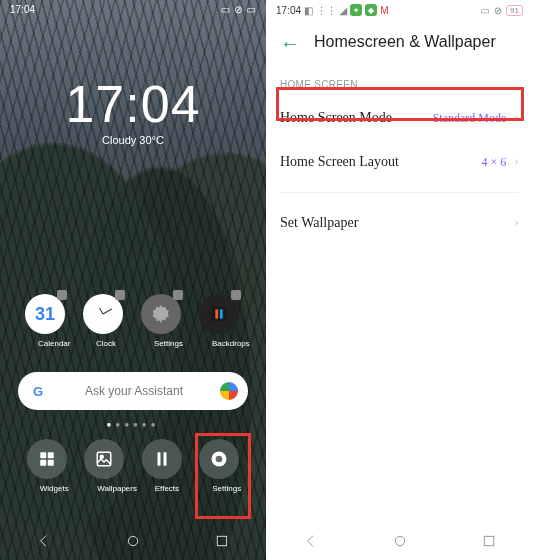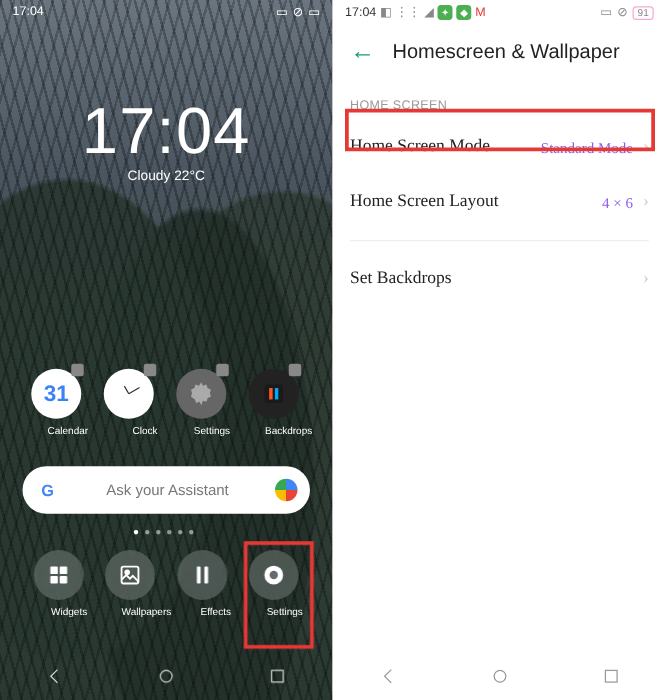--- a/index.html
+++ b/index.html
@@ -20,21 +20,21 @@
   
   .status-l { position: relative; display:flex; justify-content:space-between; padding:4px 10px; font-size:10px; z-index:2; }
   .status-l .r { display:flex; gap:4px; align-items:center; }
   
   .clock-big { position: relative; text-align:center; margin-top:55px; z-index:2; }
   .clock-big .time { font-size:52px; font-weight:200; letter-spacing:1px; }
   .clock-big .date { font-size:11px; margin-top:2px; }
   .clock-big .weather { font-size:11px; }
   
   .app-row { position:relative; display:flex; justify-content:flex-start; gap:12px; padding:0 22px; margin-top:148px; z-index:2; }
-  .app { width:46px; text-align:right; position:relative; }
+  .app { width:46px; text-align:left; position:relative; }
   .app .icon { width:40px; height:40px; border-radius:50%; margin:0 auto; display:flex; align-items:center; justify-content:center; font-size:18px; position:relative; }
   .app .badge { position:absolute; top:-4px; right:-2px; width:10px; height:10px; background:#888; border-radius:2px; }
   .app .lbl { font-size:8px; margin-top:5px; color:#fff;margin-left:16px; }
   .ic-cal { background:#fff; color:#3b82f6; font-weight:bold; font-size:14px; }
   .ic-clock { background:#fff; }
   .ic-settings { background:#666; }
   .ic-backdrops { background:#222; }
   
   .search { position:relative; margin:24px 18px 0; height:38px; background:#fff; border-radius:20px; display:flex; align-items:center; padding:0 10px; z-index:2; }
   .search .g { width:20px; height:20px; border-radius:50%; background:#fff; font-weight:bold; font-size:13px; display:flex; align-items:center; justify-content:center; }
@@ -96,21 +96,21 @@
     <span>17:04</span>
     <span class="r">
       <span>▭</span>
       <span>⊘</span>
       <span>▭</span>
     </span>
   </div>
 
   <div class="clock-big">
     <div class="time">17:04</div>
-    <div class="weather">Cloudy 22°C</div>
+    <div class="weather">Cloudy 30°C</div>
   </div>
 
   <div class="app-row">
     <div class="app">
       <div class="icon ic-cal">
           <span>31</span>
           <span class="badge"></span>
         </div>
       <div class="lbl">Calendar</div>
     </div>
@@ -245,21 +245,21 @@
   </div>
   <div class="row">
     <span class="label">Home Screen Layout</span>
     <span class="value">4 × 6</span>
     <span class="chev">›</span>
   </div>
 
   <div class="divider"></div>
 
   <div class="row">
-    <span class="label">Set Backdrops</span>
+    <span class="label">Set Wallpaper</span>
     <span class="chev">›</span>
   </div>
 
   <div class="hl-right"></div>
 
   <div class="navbar-r">
     <span><svg viewBox="0 0 24 24">
           <path d="M15 4l-8 8 8 8"></path>
         </svg></span>
     <span><svg viewBox="0 0 24 24">

